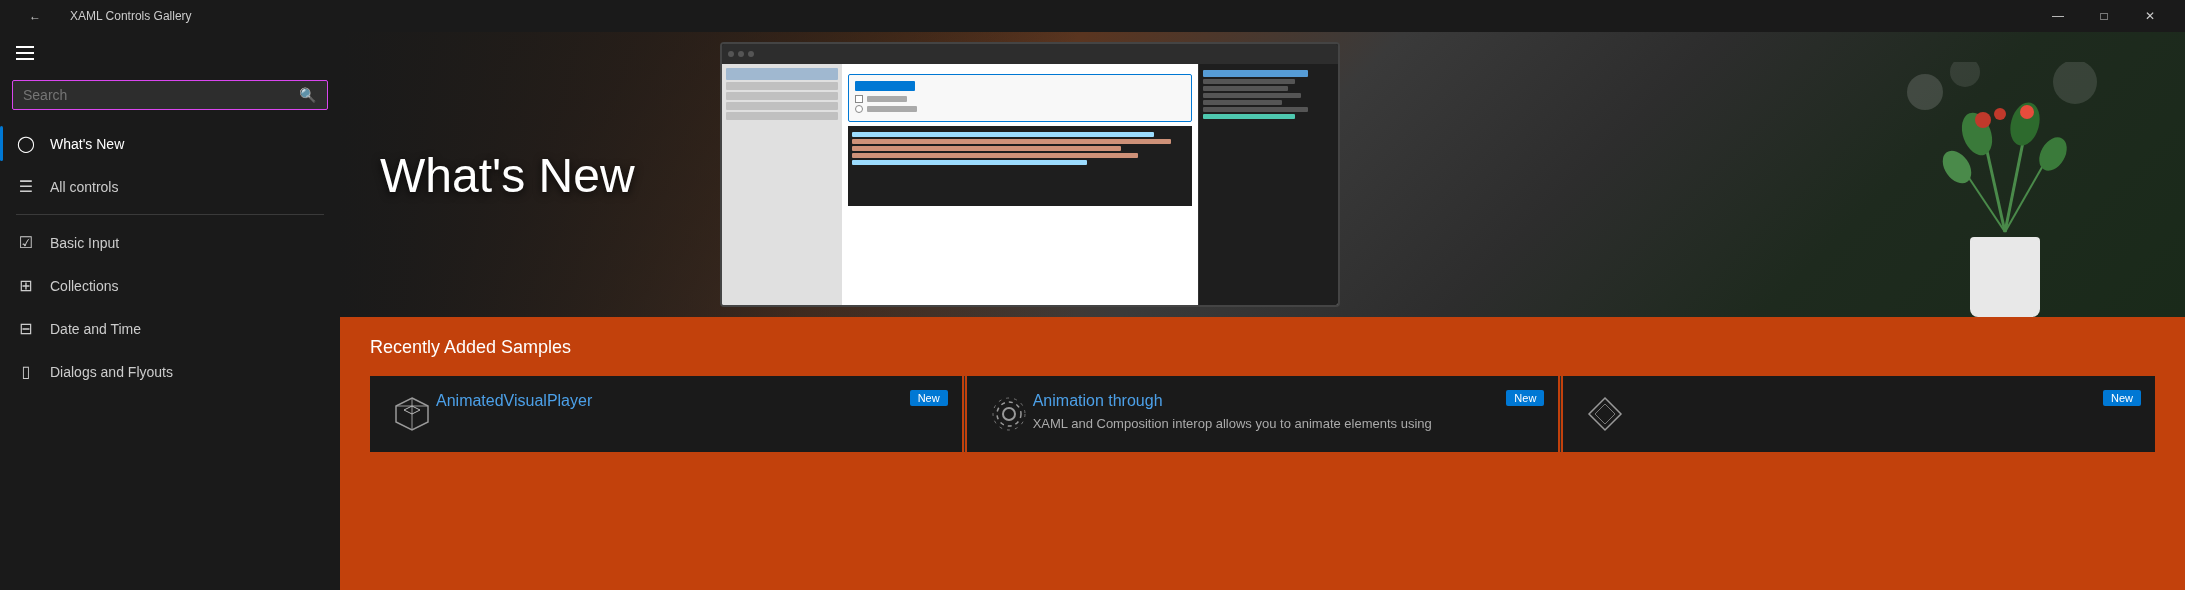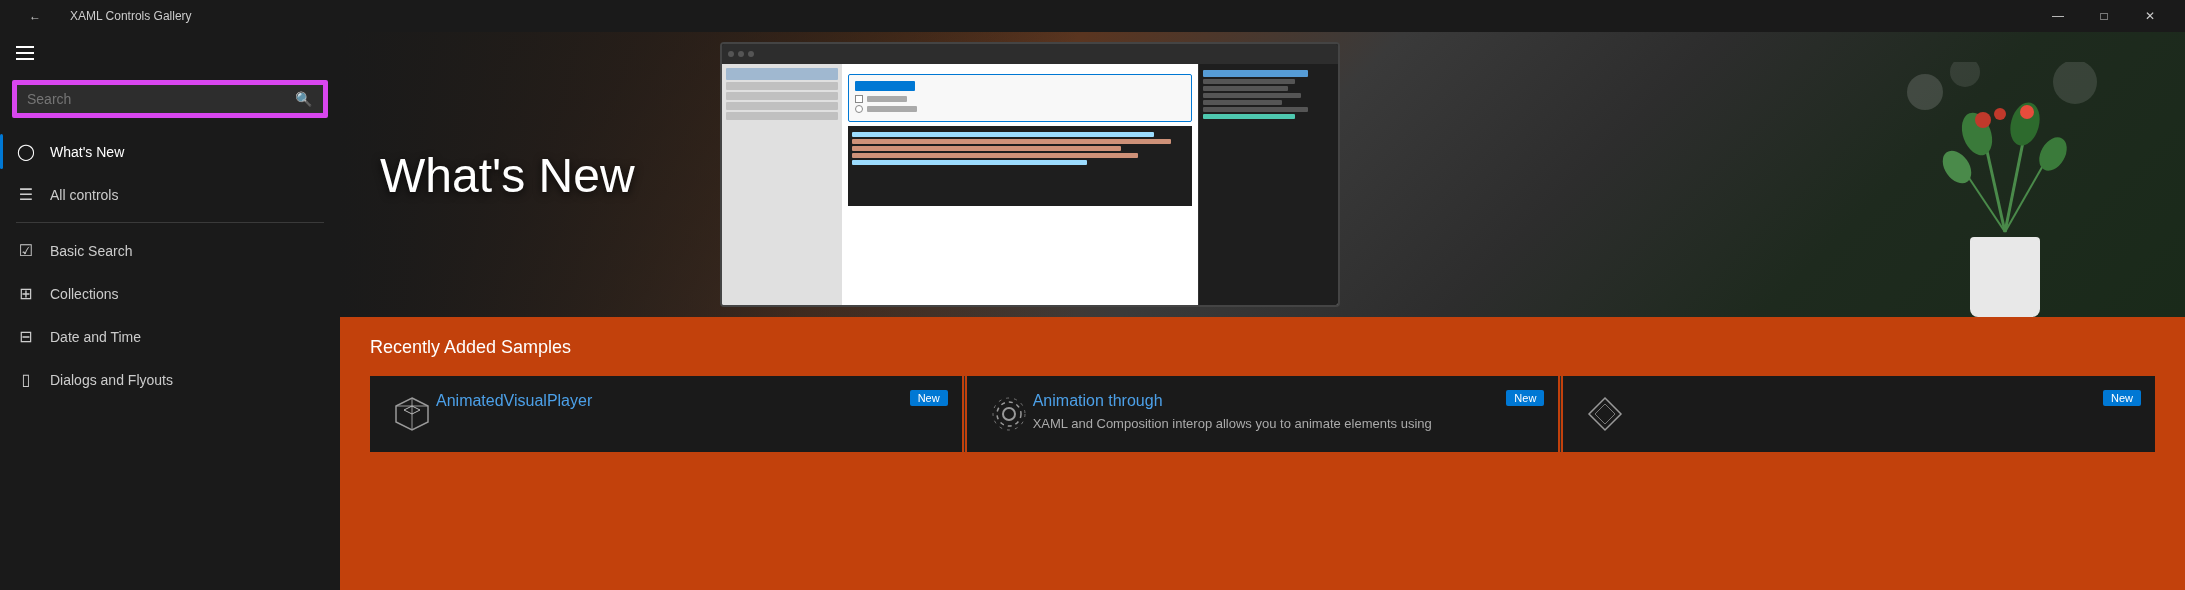--- a/index.html
+++ b/index.html
@@ -82,21 +82,21 @@
       height: 2px;
       background: #fff;
     }
     .search-container {
       padding: 6px 12px 12px;
     }
     .search-box {
       display: flex;
       align-items: center;
       background: #2d2d2d;
-      border: 5px solid #d946ef;
+      border: 1px solid #d946ef;
       border-radius: 2px;
       padding: 6px 10px;
       gap: 4px;
     }
     .search-input {
       background: transparent;
       border: none;
       color: #ccc;
       font-size: 14px;
       flex: 1;
@@ -385,21 +385,21 @@
     </div>
     <div class="nav-item">
       <span class="nav-icon">☰</span>
       <span>All controls</span>
     </div>
 
     <div class="nav-divider"></div>
 
     <div class="nav-item">
       <span class="nav-icon">☑</span>
-      <span>Basic Search</span>
+      <span>Basic Input</span>
     </div>
     <div class="nav-item">
       <span class="nav-icon">⊞</span>
       <span>Collections</span>
     </div>
     <div class="nav-item">
       <span class="nav-icon">⊟</span>
       <span>Date and Time</span>
     </div>
     <div class="nav-item">

